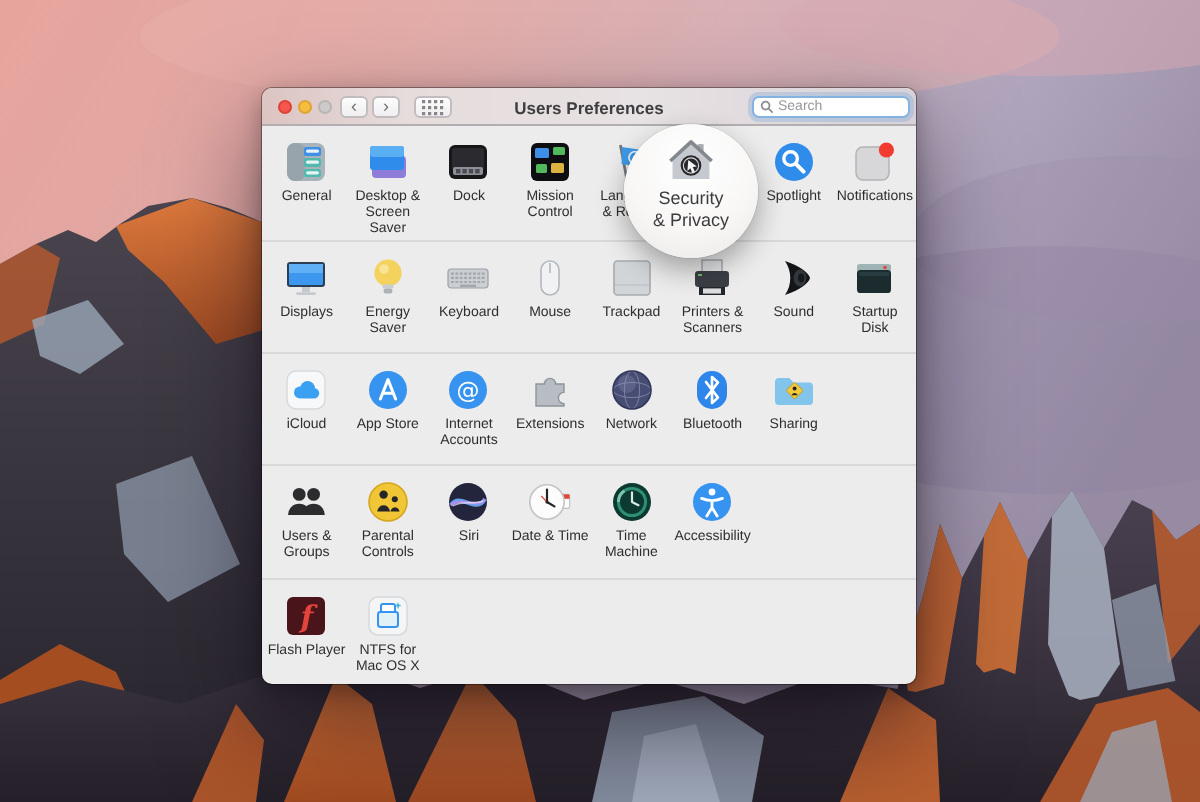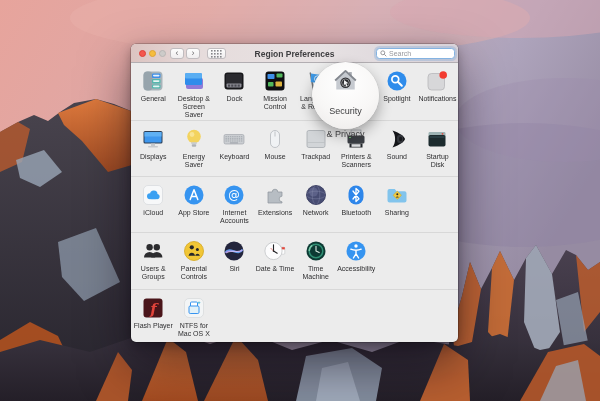--- a/index.html
+++ b/index.html
@@ -44,21 +44,21 @@
   .picon svg,.mag-icon svg{width:100%;height:100%;display:block;}
   .plabel{margin-top:2px;font-size:7px;line-height:8px;color:#2e2e30;
           text-align:center;white-space:pre-line;}
 
   
   .magnifier{position:absolute;left:312px;top:62px;width:67px;height:67px;border-radius:50%;
              background:radial-gradient(circle at 50% 30%,#ffffff 0%,#f8f7f6 55%,#ebe9e8 100%);
              box-shadow:0 6px 14px rgba(0,0,0,.32),0 0 0 .5px rgba(0,0,0,.07);
              display:flex;flex-direction:column;align-items:center;z-index:5;}
   .mag-icon{width:27px;height:27px;margin-top:5px;}
-  .mag-label{font-size:9px;line-height:11px;color:#3c3c3e;text-align:center;margin-top:12px;}
+  .mag-label{font-size:9px;line-height:11px;color:#3c3c3e;text-align:center;margin-top:0;}
 </style>
 </head>
 <body>
 
 <div class="stage">
 
   <svg class="wp" width="600" height="401" viewBox="0 0 600 401">
     <defs>
       <linearGradient id="sky" x1="0" y1="0" x2="1" y2="0.4">
         <stop offset="0" stop-color="#e7a49c"></stop>
@@ -137,21 +137,21 @@
                 <rect x="6" y="3" width="1.6" height="1.6"></rect>
                 <rect x="9" y="3" width="1.6" height="1.6"></rect>
               <rect x="0" y="6" width="1.6" height="1.6"></rect>
                 <rect x="3" y="6" width="1.6" height="1.6"></rect>
                 <rect x="6" y="6" width="1.6" height="1.6"></rect>
                 <rect x="9" y="6" width="1.6" height="1.6"></rect>
             </g>
           </svg>
         </span>
       </div>
-      <div class="wtitle">Region Preferences</div>
+      <div class="wtitle">Users Preferences</div>
       <div class="search">
         <svg width="7" height="7" viewBox="0 0 10 10">
           <circle cx="4" cy="4" r="2.8" fill="none" stroke="#8e8e93" stroke-width="1.3"></circle>
           <line x1="6.2" y1="6.2" x2="9" y2="9" stroke="#8e8e93" stroke-width="1.3"></line>
         </svg>
         <span class="ph">Search</span>
       </div>
     </div>
     <div class="content" id="grid">
         <div class="prow">

